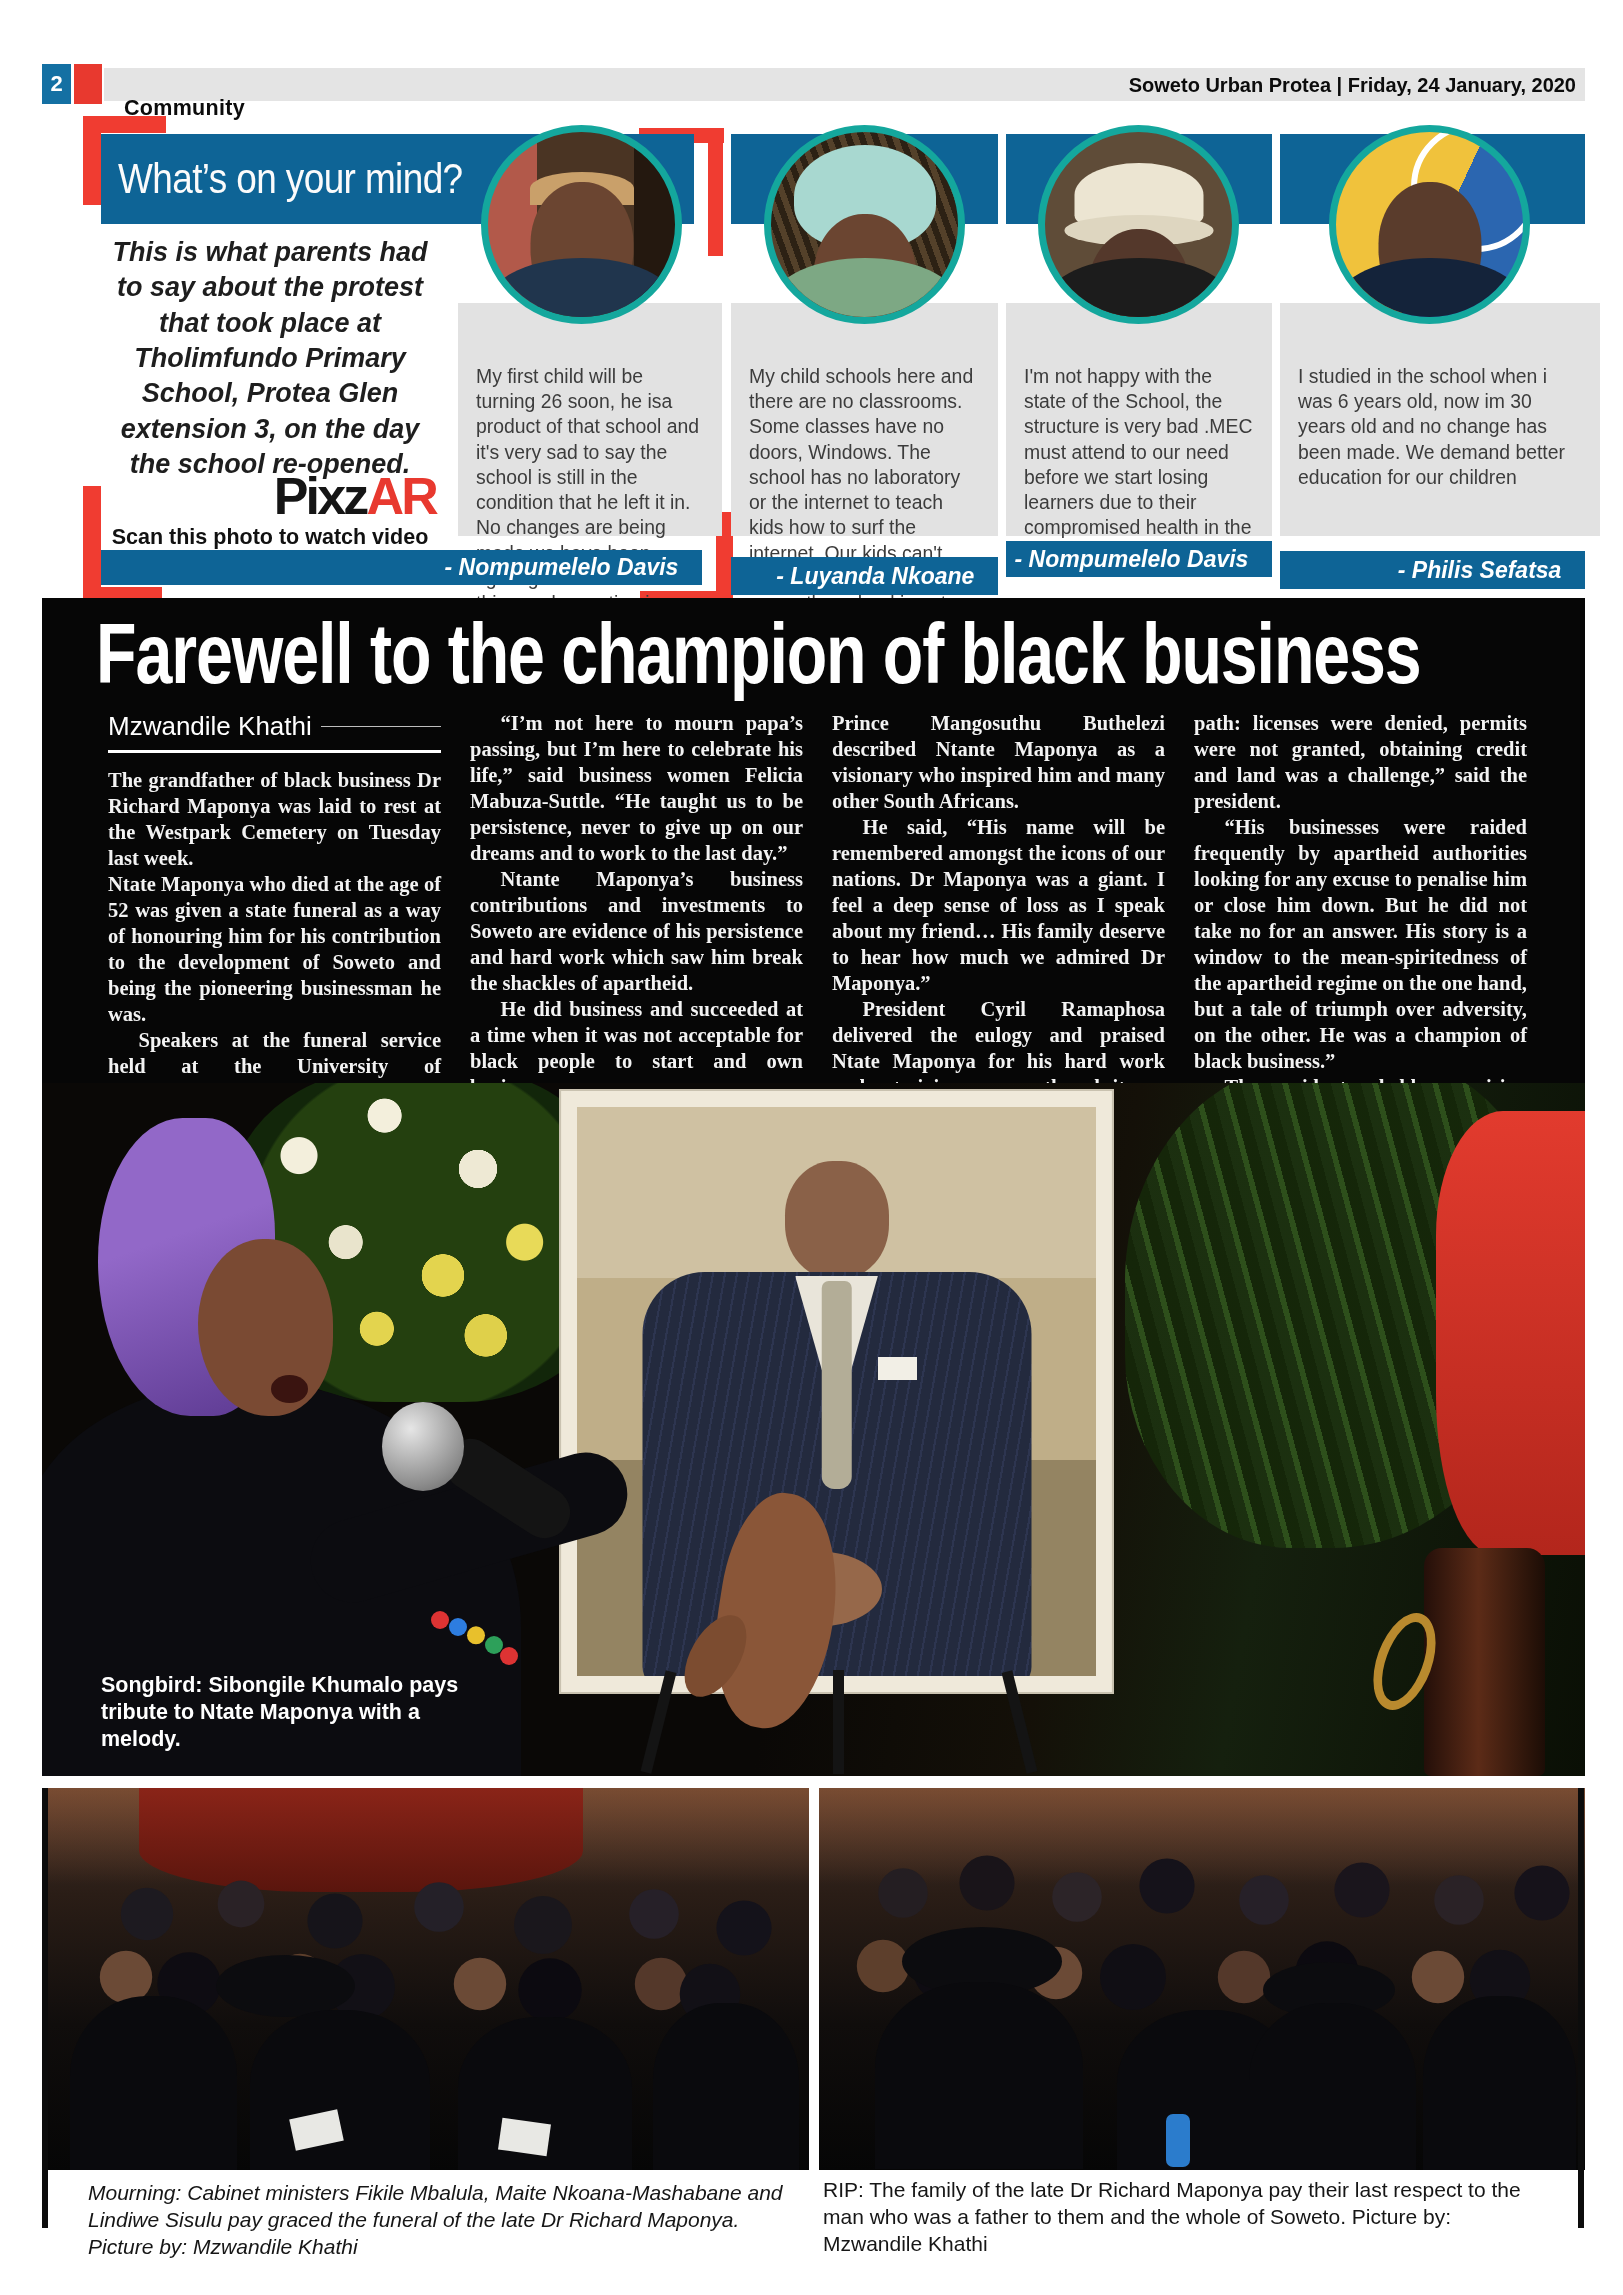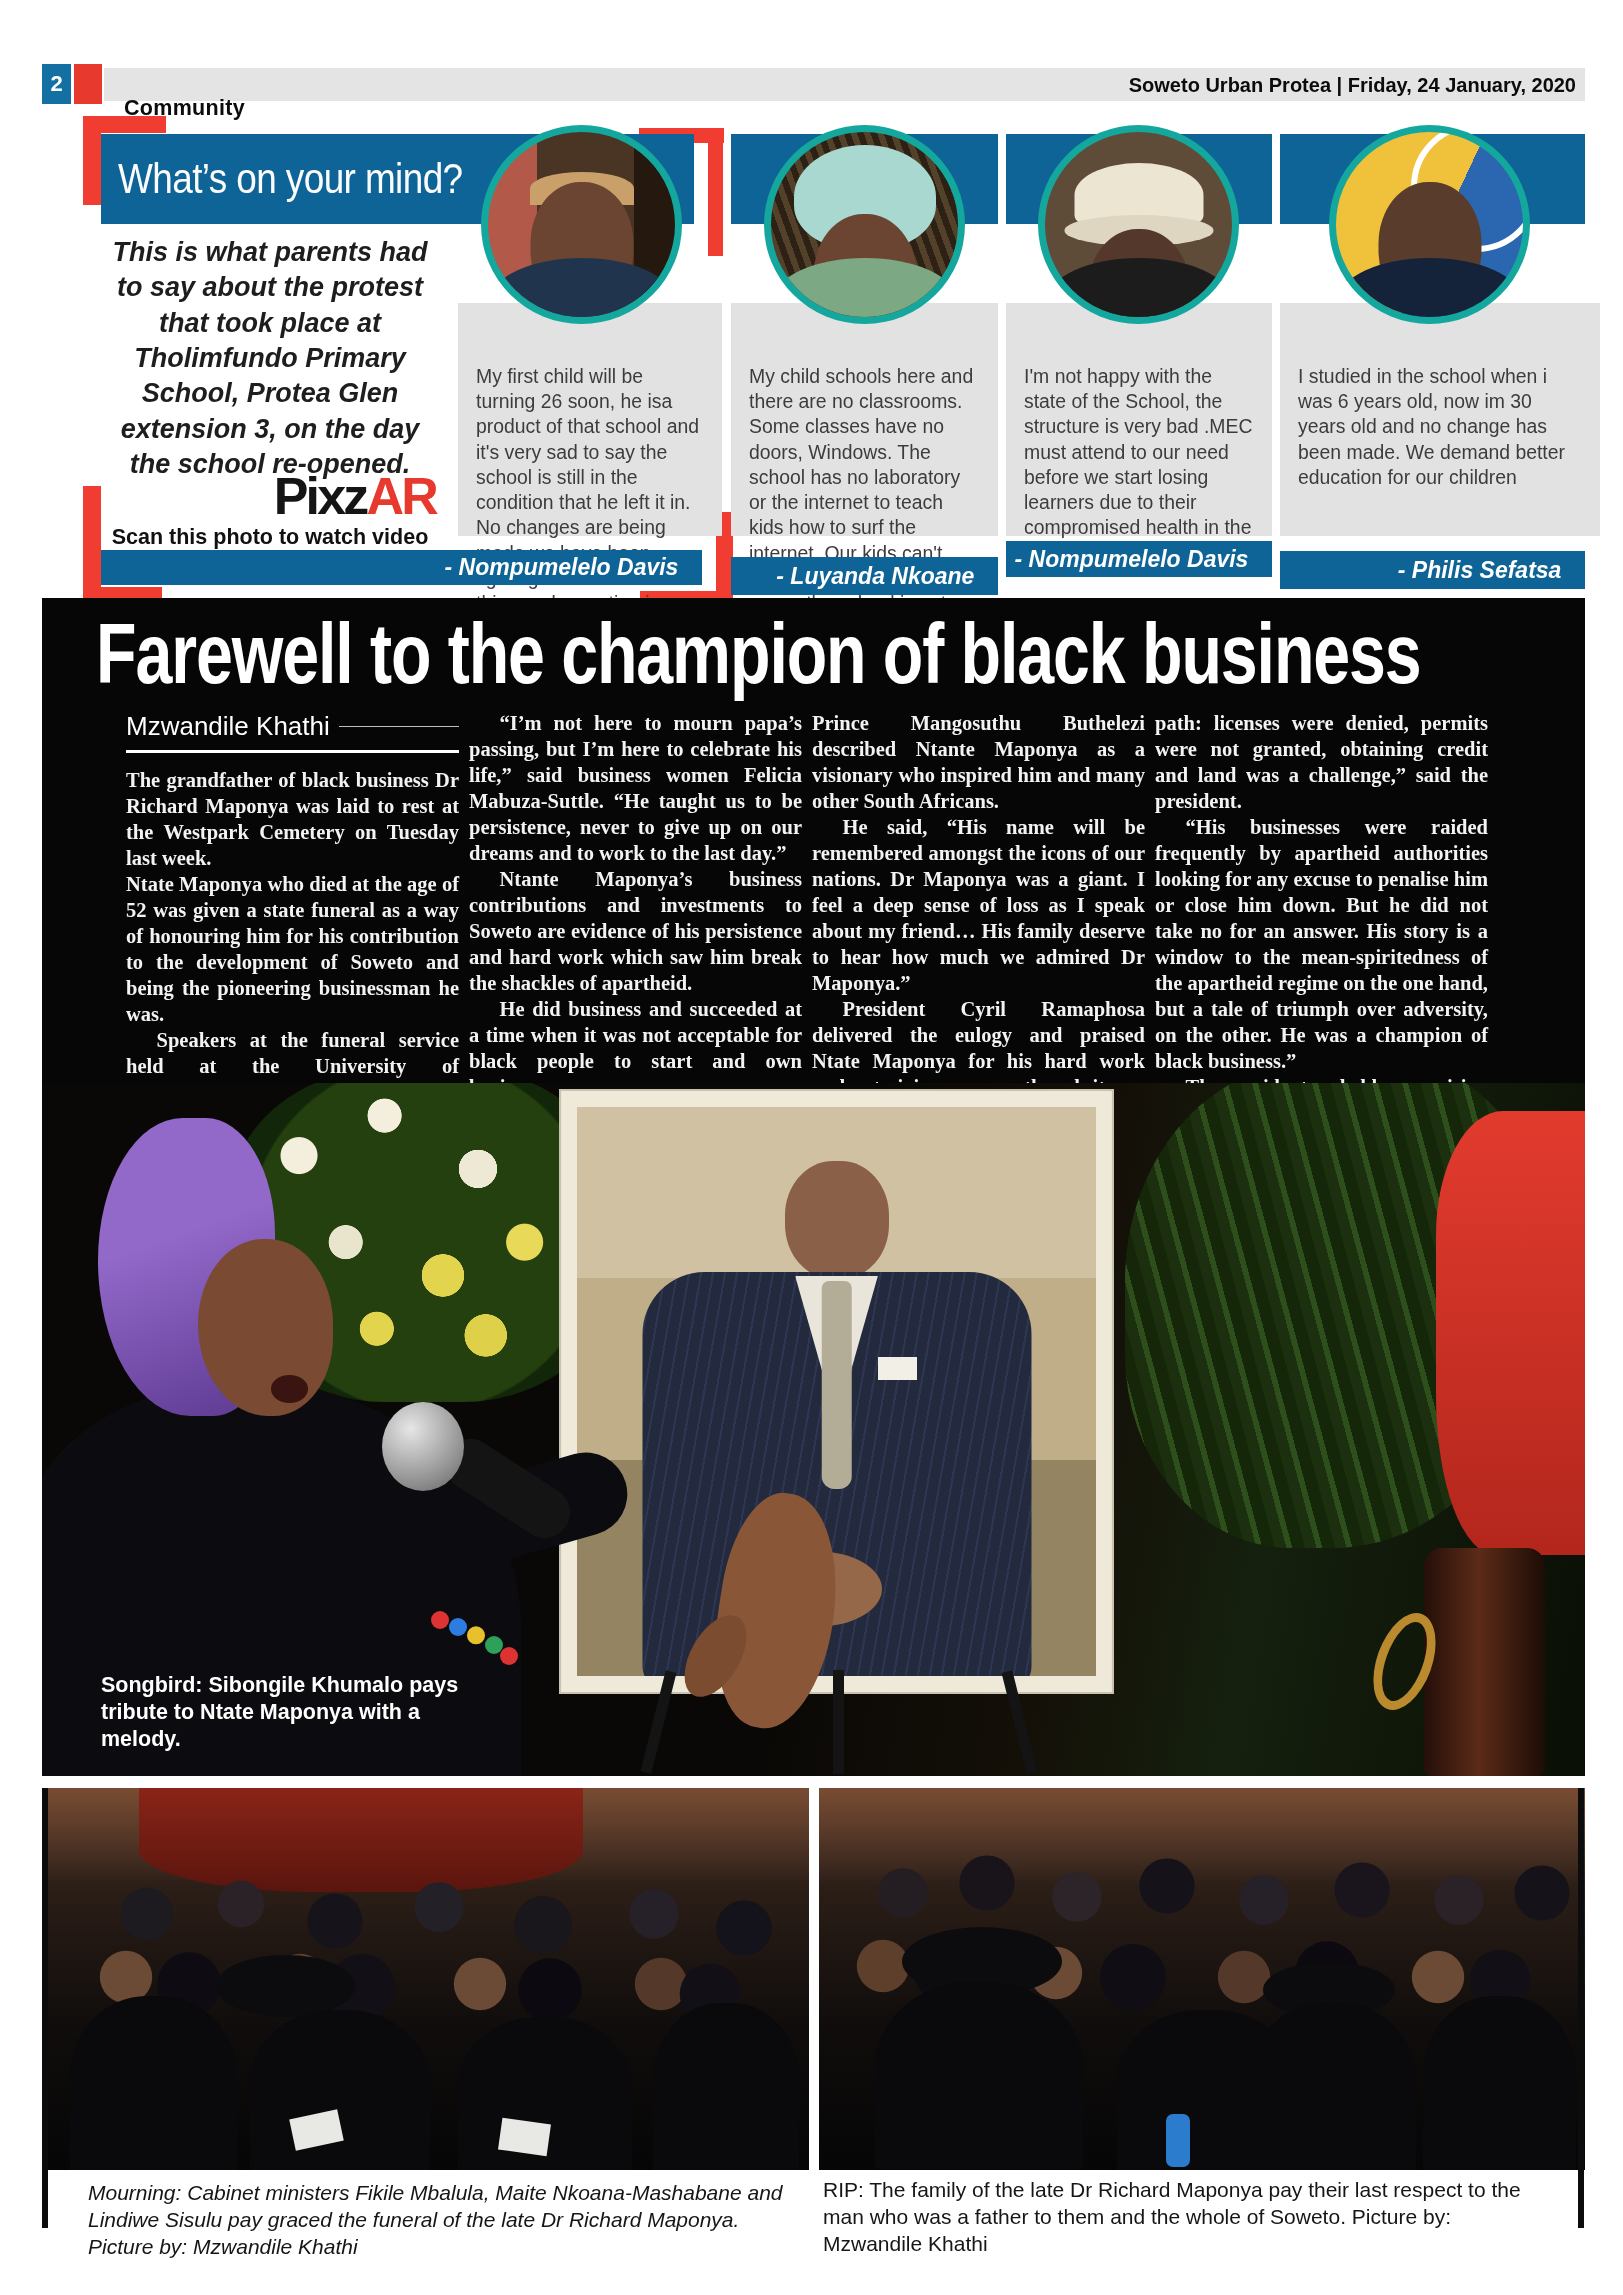--- a/index.html
+++ b/index.html
@@ -61,21 +61,21 @@
   .ov4{background:linear-gradient(115deg,#f0c23c 0 55%,#2b66b0 55% 100%);}
   .ov4 .ov-ring{position:absolute;right:-18px;top:-9.7px;width:118px;height:118px;border:6.2px solid #fff;
                 border-radius:50%;}
   .ov4 .ov-face{background:#5a3c2c;}
   .ov4 .ov-shoulders{background:#14233a;}
 
   
   .article{left:42px;top:598px;width:1543px;height:486px;background:#060606;overflow:hidden;}
   .headline{margin:7px 0 0 54px;color:#fff;font-weight:700;font-size:85px;white-space:nowrap;
             transform:scaleX(.78);transform-origin:left center;letter-spacing:-1.4px;}
-  .cols{position:absolute;left:84px;top:112px;display:flex;gap:10px;}
+  .cols{position:absolute;left:66px;top:112px;display:flex;gap:29px;}
   .col{width:333px;color:#f3f3f3;font-family:"Liberation Serif",serif;font-weight:bold;
        font-size:20.5px;line-height:1.27;text-align:justify;}
   .col p{margin:0;}
   .col p.ind{text-indent:30.5px;}
   .byline{display:flex;align-items:center;gap:9.7px;font-family:"Liberation Sans",sans-serif;
           font-weight:400;font-size:26px;color:#fff;}
   .byline .bl-line{flex:1;height:1.4px;background:#bdbdbd;}
   .bl-underline{height:2.8px;background:#fff;margin:7px 0 14px 0;}
 
   

